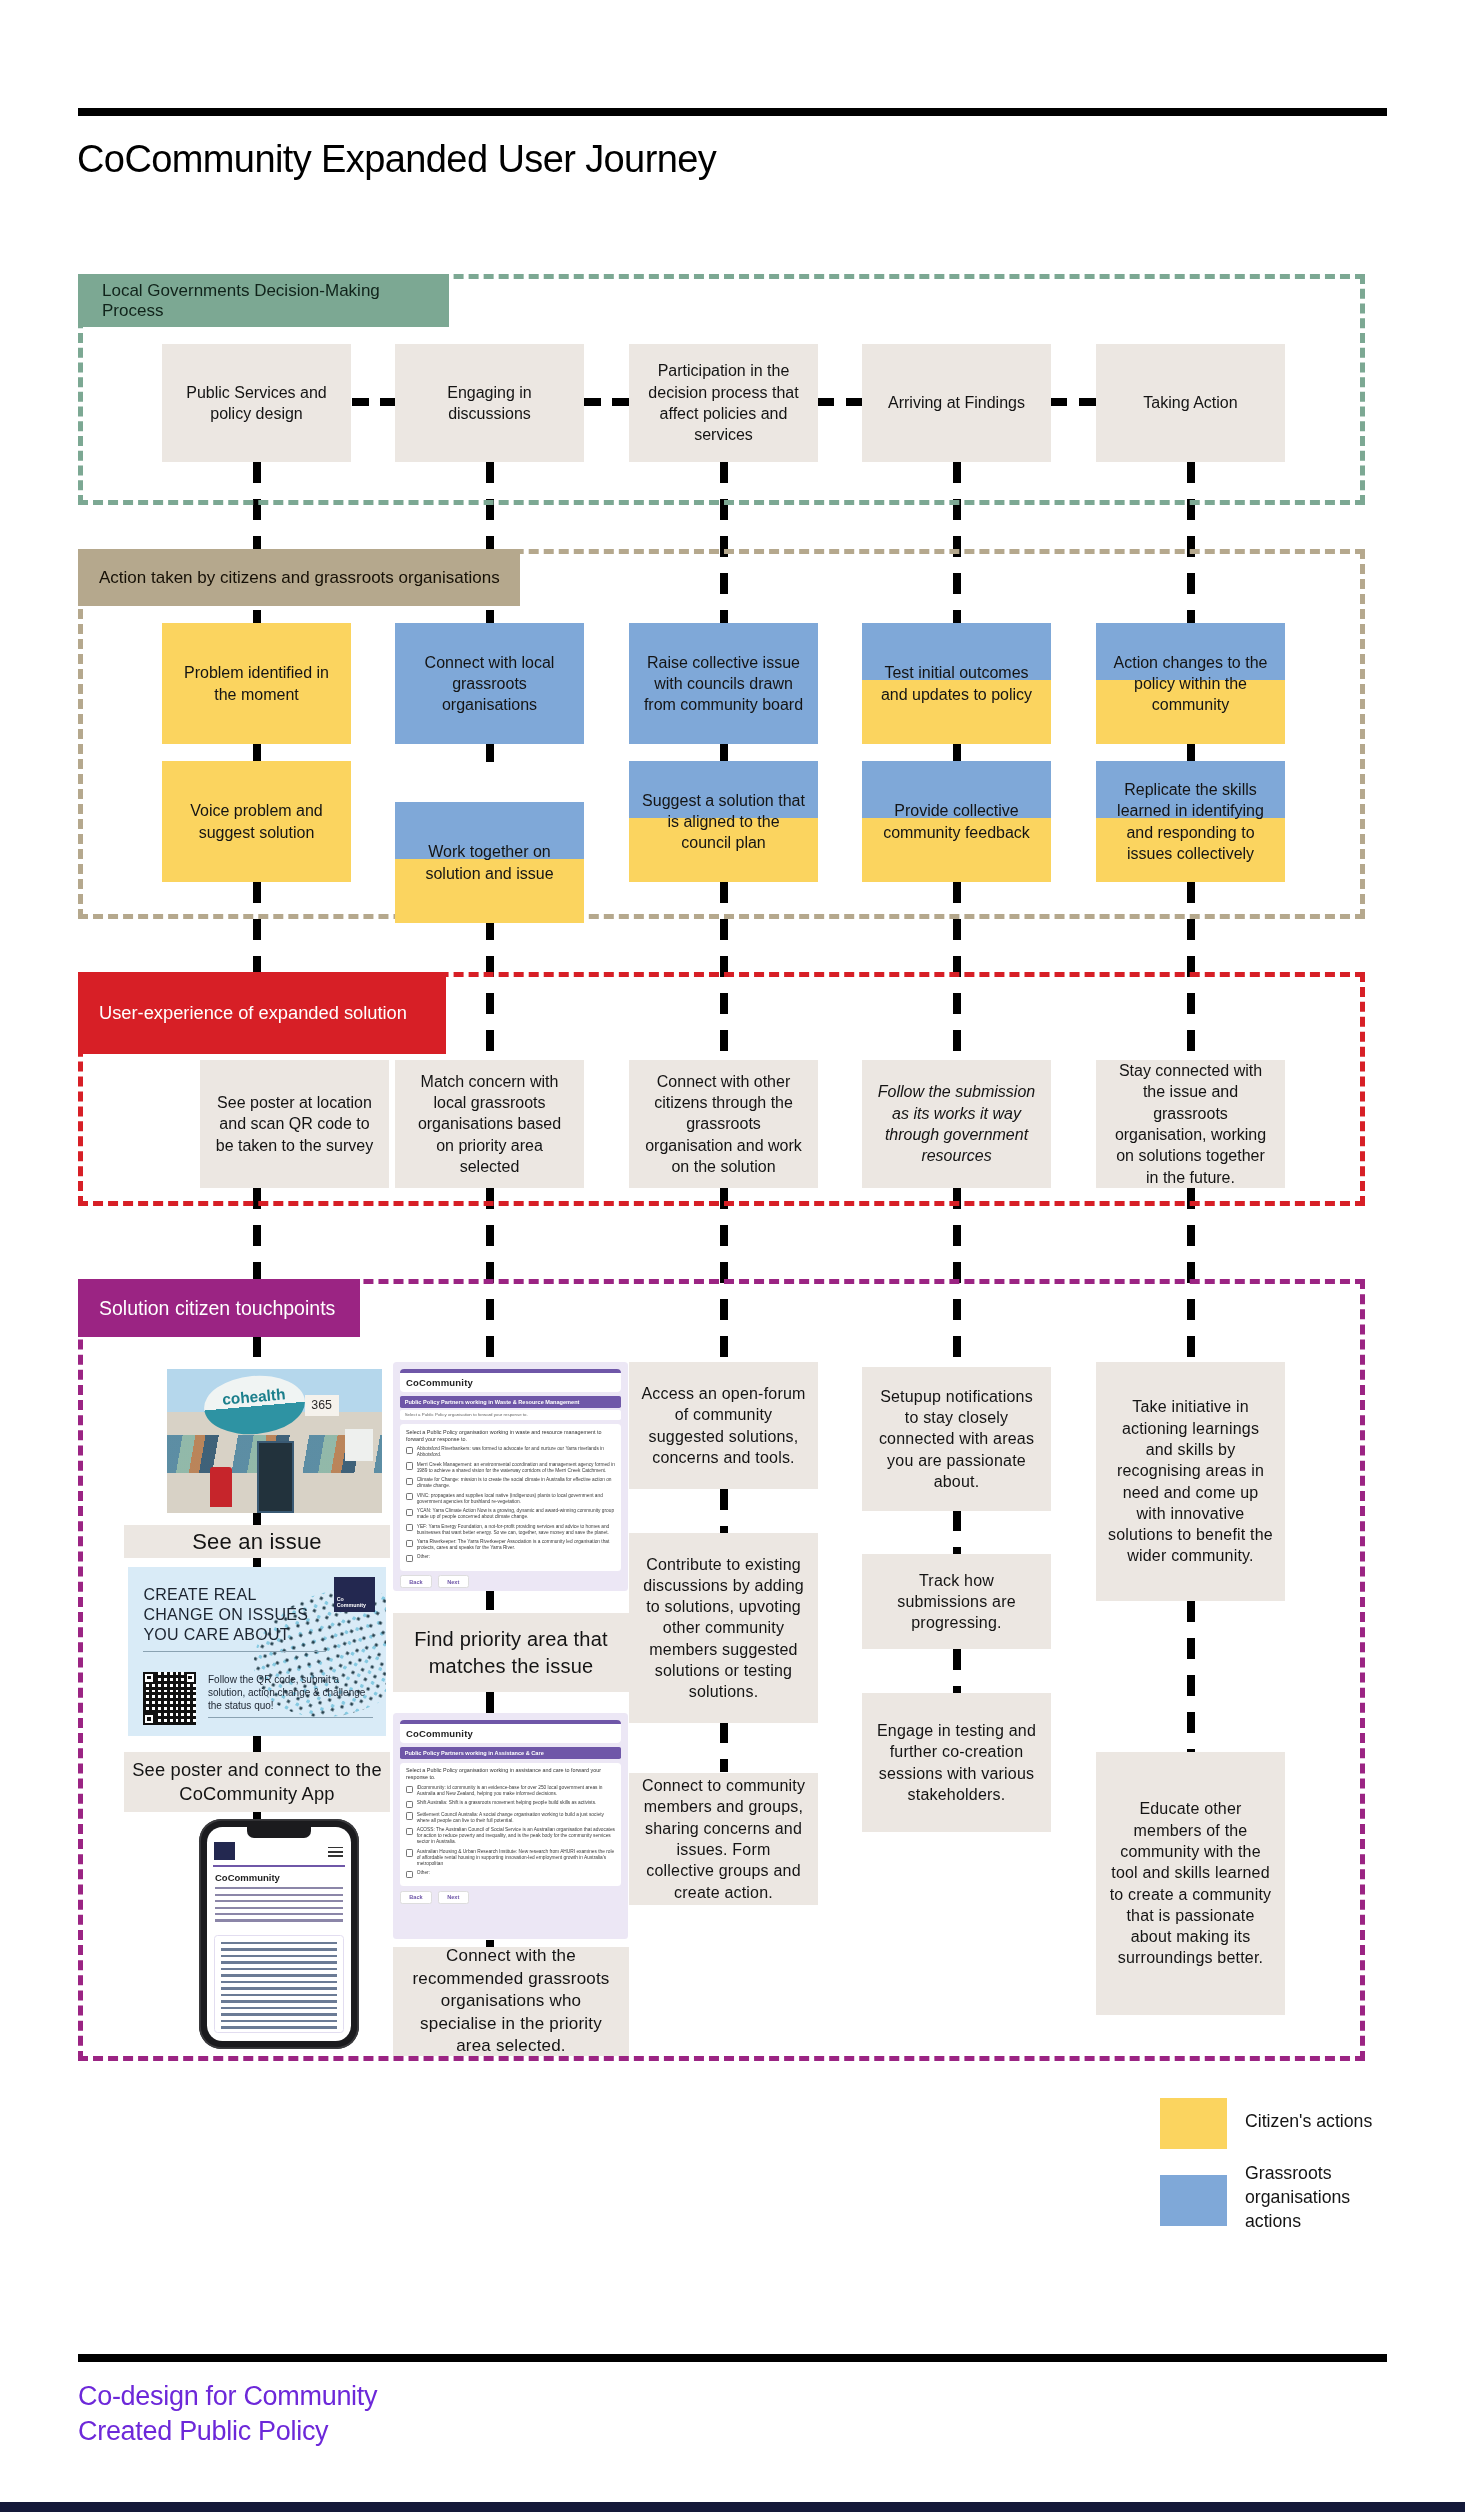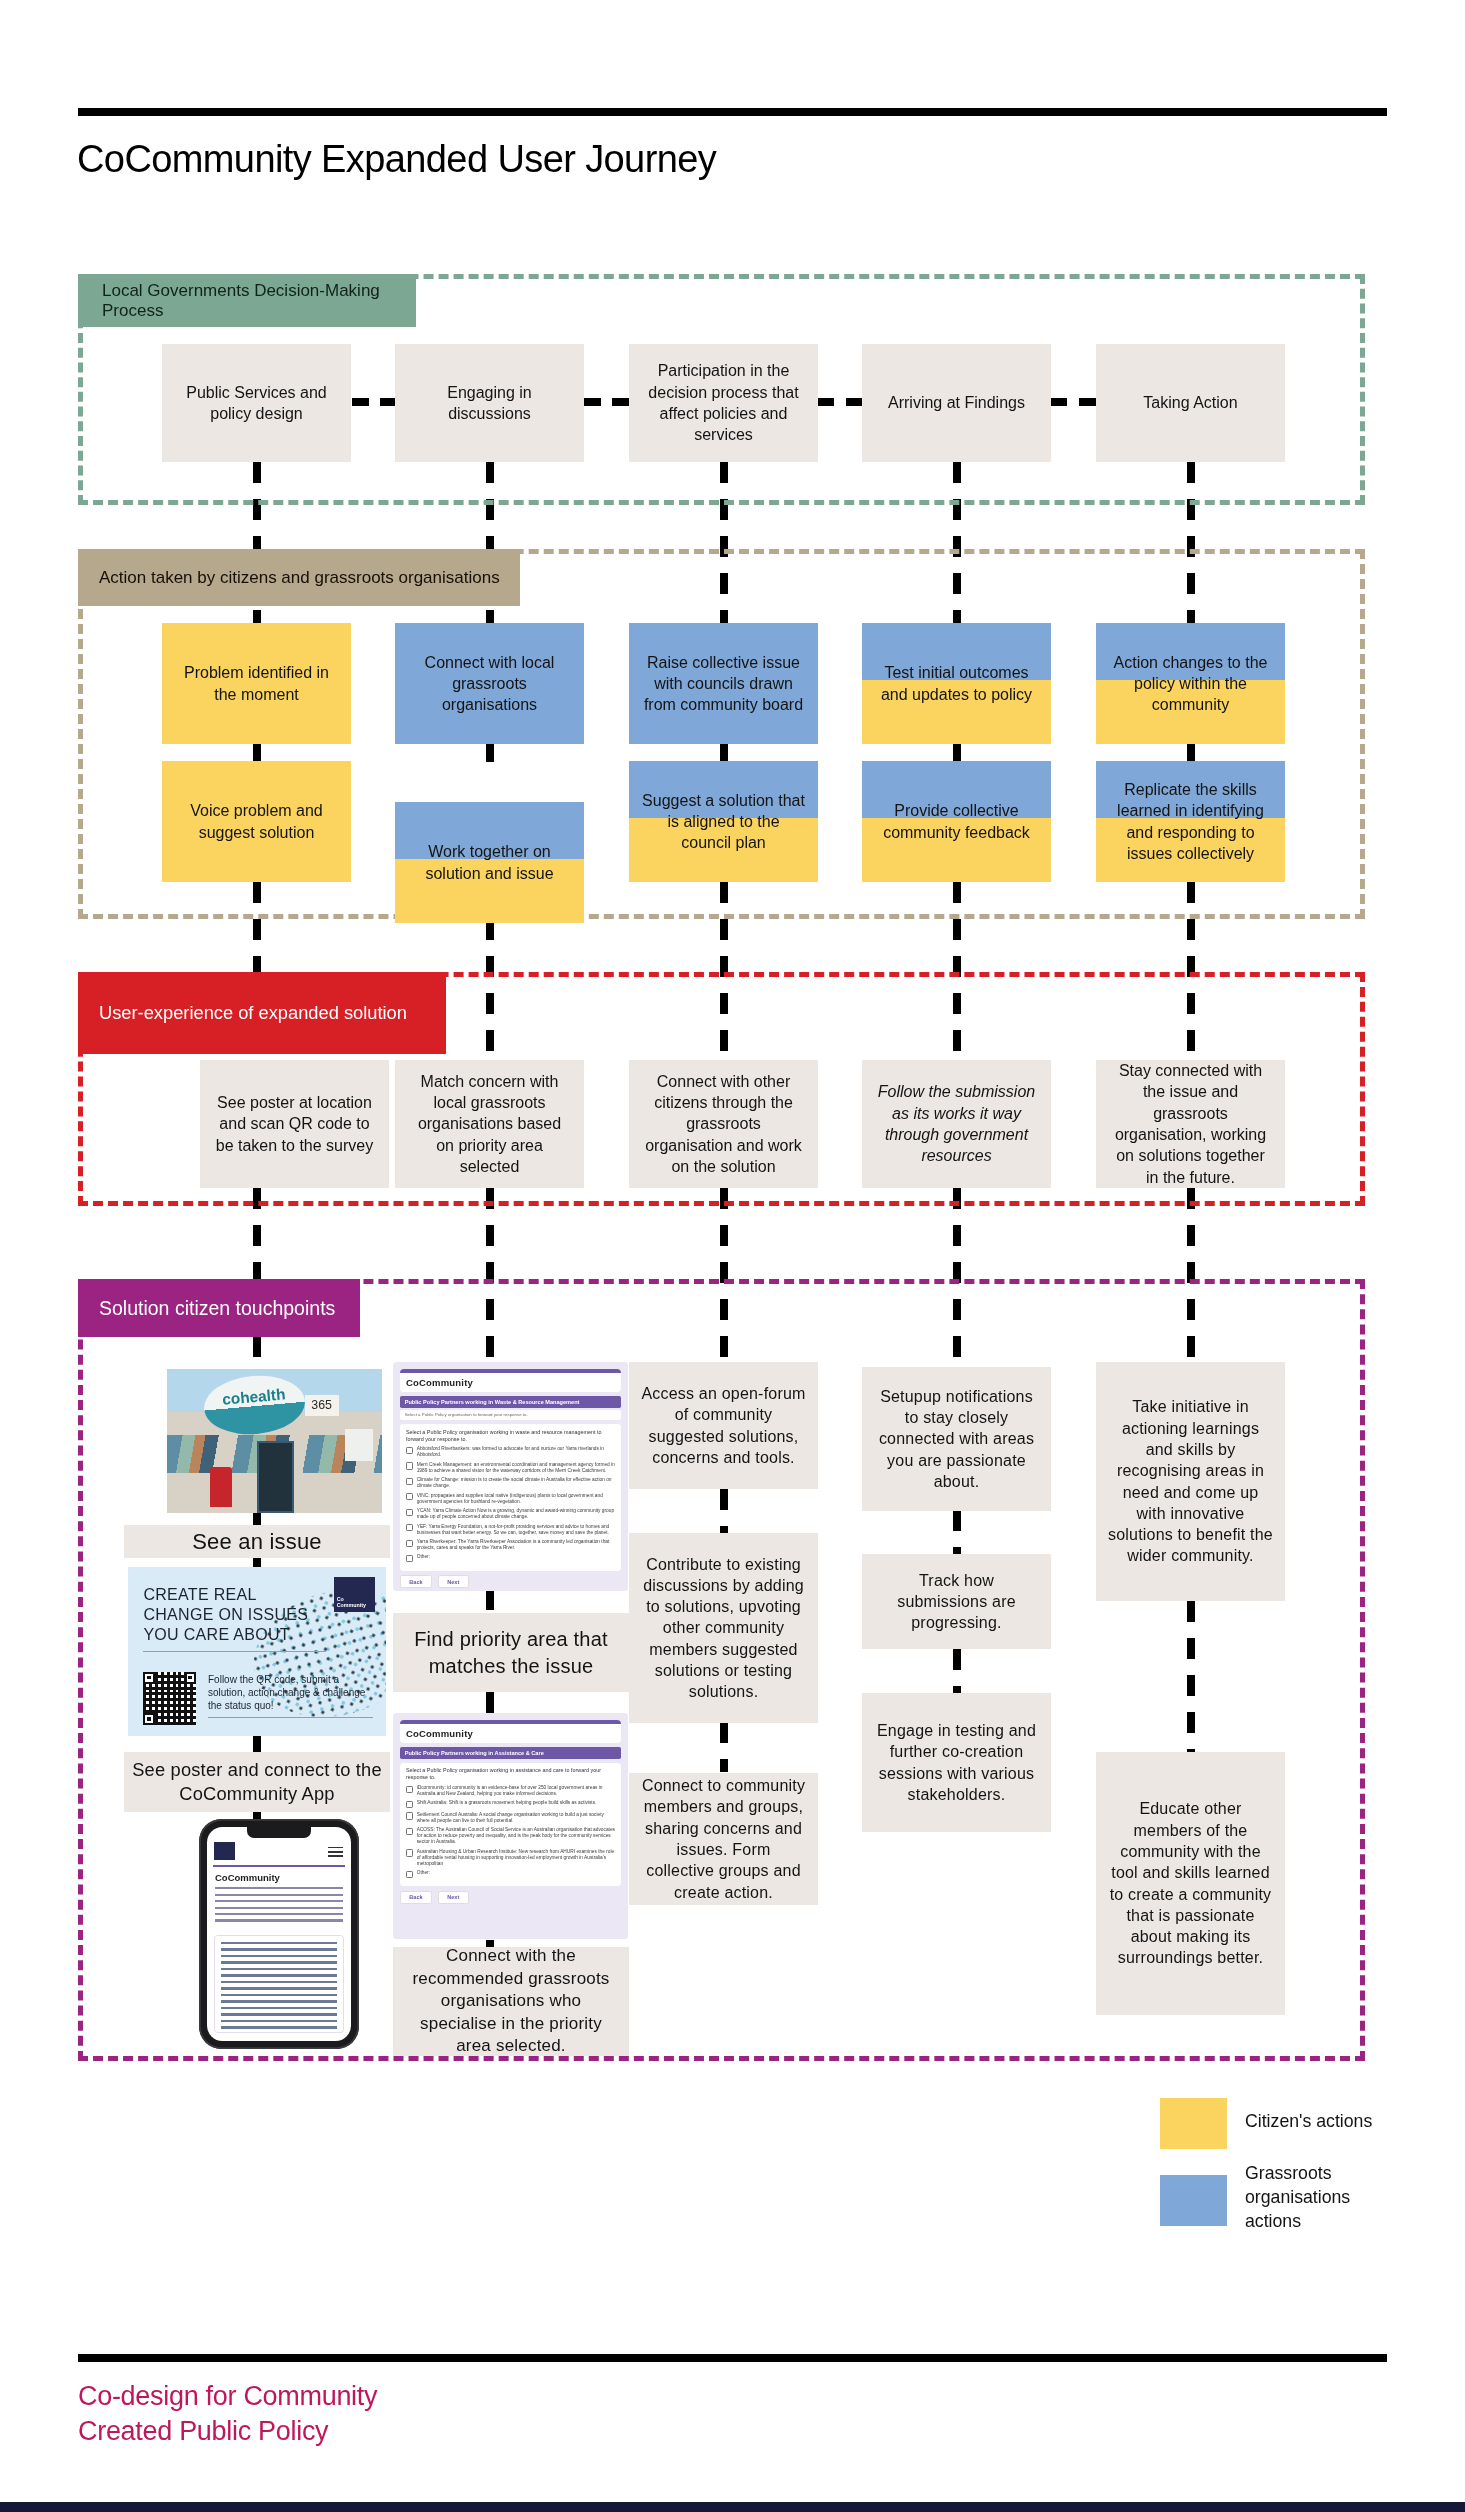--- a/index.html
+++ b/index.html
@@ -52,21 +52,21 @@
   .screen{position:relative;width:100%;height:100%;background:#fff;border-radius:15.4px;overflow:hidden;}
   .notch{position:absolute;top:0;left:50%;transform:translateX(-50%);width:64px;height:11.8px;background:#1b1b1e;
          border-radius:0 0 7px 7px;}
   .skel{background:repeating-linear-gradient(180deg,#8b86a8 0 2.4px,transparent 2.4px 6.5px);}
   .skel2{background:repeating-linear-gradient(180deg,#6b7b95 0 2.4px,transparent 2.4px 6.5px);}
   .navysq{background:#232850;color:#fff;display:flex;align-items:flex-end;padding:2.4px;box-sizing:border-box;
           font-size:5.3px;line-height:1.1;font-weight:bold;}
   
   .legend-swatch{position:absolute;z-index:3;}
   .legend-label{position:absolute;z-index:3;font-size:17.7px;line-height:1.35;color:#141414;}
-  .footer-text{position:absolute;font-size:27px;line-height:1.3;color:#be185d;letter-spacing:-0.3px;}
+  .footer-text{position:absolute;font-size:27px;line-height:1.3;color:#6d28d9;letter-spacing:-0.3px;}
 </style>
 </head>
 <body>
 
 <div id="canvas">
 
   <div class="rule" style="left:78px;top:108px;width:1309px;height:7.7px;"></div>
   <h1 class="abs" style="left:77px;top:138px;margin:0;font-size:38px;font-weight:400;letter-spacing:-0.6px;color:#000;">CoCommunity Expanded User Journey</h1>
 
   <div class="hline" style="left:352px;top:398px;width:44px;"></div>
@@ -113,21 +113,21 @@
   <div class="vline" style="left:953px;top:1510px;height:44px;"></div>
   <div class="vline" style="left:953px;top:1649px;height:44px;"></div>
 
   <div class="vline" style="left:1187px;top:1601px;height:151px;"></div>
 
   <div class="container" style="left:78px;top:274px;width:1287px;height:231px;border-color:#7CA893;"></div>
   <div class="container" style="left:78px;top:549px;width:1287px;height:370px;border-color:#B5A88D;"></div>
   <div class="container" style="left:78px;top:972px;width:1287px;height:234px;border-color:#D71F26;"></div>
   <div class="container" style="left:78px;top:1279px;width:1287px;height:782px;border-color:#9B2483;"></div>
 
-  <div class="seclabel" style="left:78px;top:274px;width:338px;height:53px;background:#7CA893;color:#10231a;padding-left:24px;">Local Governments Decision-Making Process</div>
+  <div class="seclabel" style="left:78px;top:274px;width:371px;height:53px;background:#7CA893;color:#10231a;padding-left:24px;">Local Governments Decision-Making Process</div>
   <div class="seclabel" style="left:78px;top:549px;width:442px;height:57px;background:#B5A88D;color:#161006;">Action taken by citizens and grassroots organisations</div>
   <div class="seclabel" style="left:78px;top:972px;width:368px;height:82px;background:#D71F26;color:#fff;font-size:18.3px;">User-experience of expanded solution</div>
   <div class="seclabel" style="left:78px;top:1279px;width:282px;height:58px;background:#9B2483;color:#fff;font-size:19.5px;">Solution citizen touchpoints</div>
 
   <div class="box gray" style="left:162px;top:344px;width:189px;height:118px;">Public Services and policy design</div>
   <div class="box gray" style="left:395px;top:344px;width:189px;height:118px;">Engaging in discussions</div>
   <div class="box gray" style="left:629px;top:344px;width:189px;height:118px;">Participation in the decision process that affect policies and services</div>
   <div class="box gray" style="left:862px;top:344px;width:189px;height:118px;">Arriving at Findings</div>
   <div class="box gray" style="left:1096px;top:344px;width:189px;height:118px;">Taking Action</div>
 

